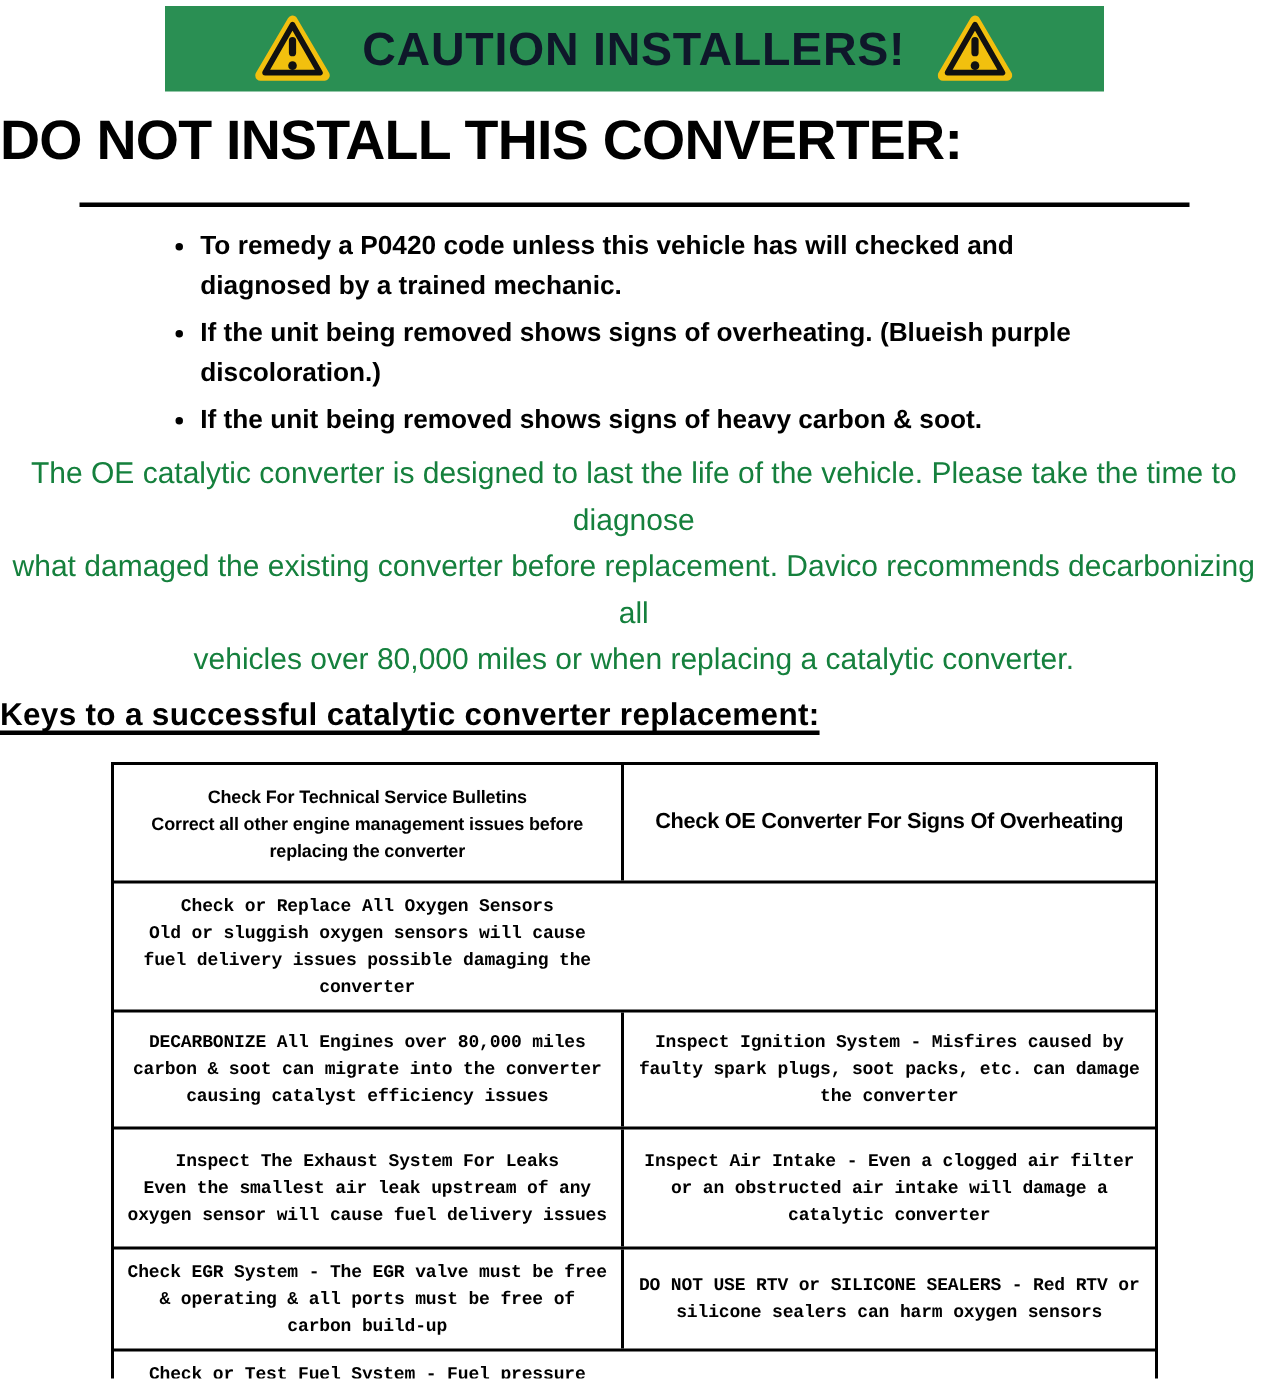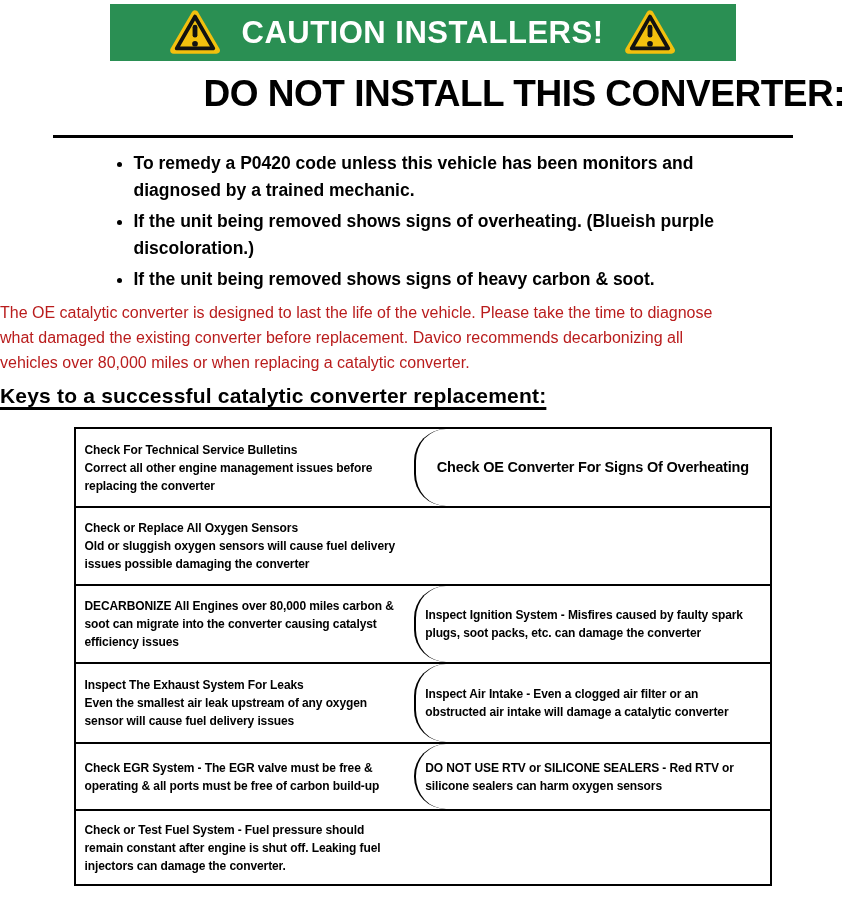--- a/index.html
+++ b/index.html
@@ -5,58 +5,58 @@
   html,body{margin:0;padding:0;}
   body{
     width:845px;height:919px;background:#ffffff;color:#000;
     font-family:"Liberation Sans", sans-serif;overflow:hidden;
   }
   .banner{
     width:626px;height:57px;margin:4px auto 0;
     display:flex;align-items:center;justify-content:center;gap:22px;
   }
   .banner-label{
-    color:#ffffff;font-size:31px;font-weight:800;letter-spacing:.5px;white-space:nowrap;
+    color:#0f172a;font-size:31px;font-weight:800;letter-spacing:.5px;white-space:nowrap;
   }
   .warn-icon{width:50px;height:45px;flex:0 0 auto;}
   .page-title{
-    text-align:right;font-size:37px;font-weight:800;letter-spacing:-.5px;
+    text-align:left;font-size:37px;font-weight:800;letter-spacing:-.5px;
     margin:13px 0 0;line-height:1.1;
   }
   .divider{
     width:740px;border:none;border-top:3.5px solid #000;margin:20px auto 0;
   }
   .warnings{
     width:662px;margin:12px auto 0;padding-left:42px;box-sizing:border-box;
     font-weight:700;font-size:17.5px;line-height:1.57;
   }
   .warnings li{white-space:pre-line;margin:0 0 3px;}
   .intro-paragraph{
-    white-space:pre-line;font-weight:400;
-    font-size:16px;line-height:1.55;margin:8px 0 0;color:#b91c1c;
+    white-space:pre-line;text-align:center;font-weight:400;
+    font-size:20px;line-height:1.55;margin:8px 0 0;color:#15803d;
   }
   .keys-heading{
     text-align:left;font-size:21px;font-weight:800;margin:9px 0 0;
     text-decoration:underline;text-decoration-thickness:2.5px;text-underline-offset:4px;
     letter-spacing:.2px;
   }
   .ktable{width:694px;margin:19px auto 0;border:2.5px solid #000;}
   .krow{display:grid;grid-template-columns:48.8% 51.2%;}
-  .krow + .krow{border-top:2.5px solid #000;}
+  .krow + .krow{border-top:2.5px solid #000;font-family:Liberation Mono, monospace;}
   .krow:nth-child(1){min-height:77px;}
   .krow:nth-child(2){min-height:76px;}
   .krow:nth-child(3){min-height:76px;}
   .krow:nth-child(4){min-height:78px;}
   .krow:nth-child(5){min-height:65px;}
   .krow:nth-child(6){min-height:73px;}
   .kcell{
     display:flex;align-items:center;justify-content:center;
-    white-space:pre-line;
+    text-align:center;white-space:pre-line;
     font-weight:700;font-size:12px;line-height:1.5;letter-spacing:-.1px;
-    padding:6px 9px;box-sizing:border-box;border-radius:32px;
+    padding:6px 9px;box-sizing:border-box;
   }
   .kright{border-left:2.5px solid #000;}
   .krow:nth-child(1) .kright{font-size:14.5px;letter-spacing:-.2px;}
 </style>
 </head>
 <body>
 
 <div>
 
   <div class="banner" style="background: rgb(42, 143, 83);">
@@ -73,21 +73,21 @@
       <rect x="28.9" y="19" width="6.2" height="16.5" rx="3.1" fill="#111"></rect>
       <circle cx="32" cy="43.5" r="3.7" fill="#111"></circle>
     </svg>
   </div>
 
   <h1 class="page-title">DO NOT INSTALL THIS CONVERTER:</h1>
 
   <hr class="divider">
 
   <ul class="warnings">
-    <li>To remedy a P0420 code unless this vehicle has been monitors and
+    <li>To remedy a P0420 code unless this vehicle has will checked and
 diagnosed by a trained mechanic.</li>
     <li>If the unit being removed shows signs of overheating. (Blueish purple
 discoloration.)</li>
     <li>If the unit being removed shows signs of heavy carbon &amp; soot.</li>
   </ul>
 
   <p class="intro-paragraph">The OE catalytic converter is designed to last the life of the vehicle. Please take the time to diagnose
 what damaged the existing converter before replacement. Davico recommends decarbonizing all
 vehicles over 80,000 miles or when replacing a catalytic converter.</p>
 

